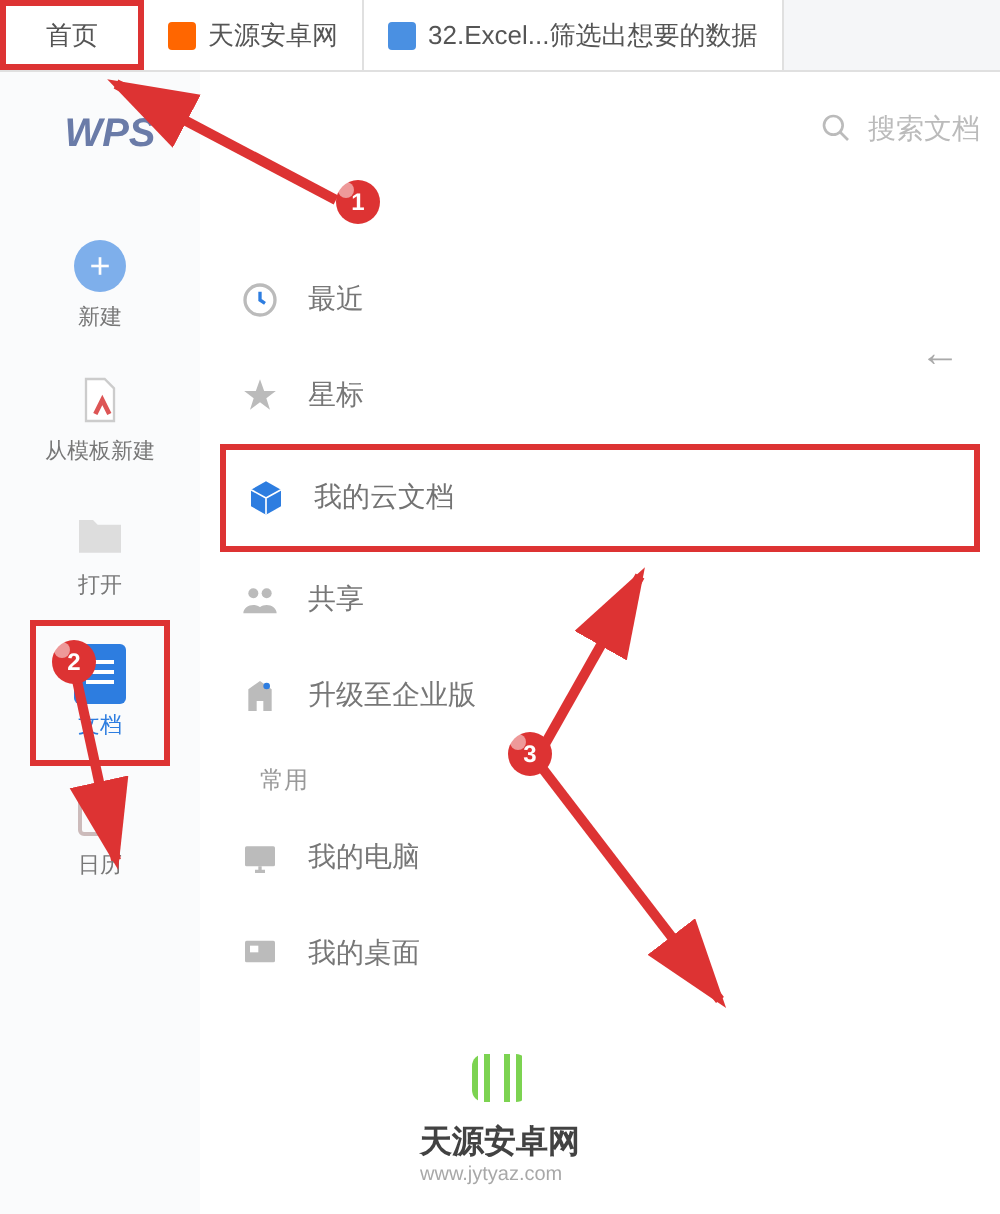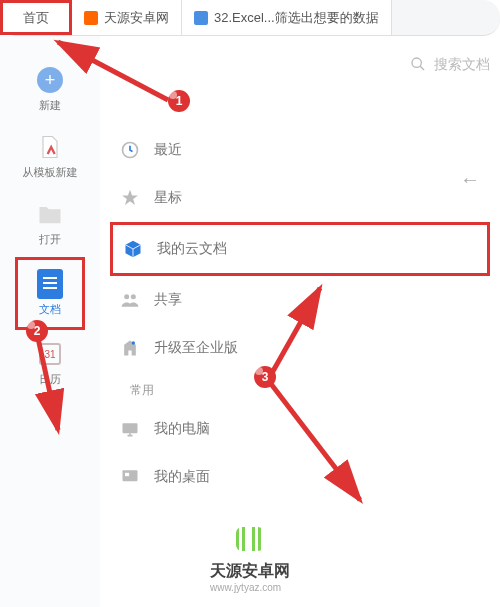--- a/index.html
+++ b/index.html
@@ -1,18 +1,18 @@
 <!DOCTYPE html>
 <html><head>
 <meta charset="utf-8">
 <style>
 * { margin: 0; padding: 0; box-sizing: border-box; }
 body { width: 500px; height: 607px; font-family: "Microsoft YaHei", sans-serif; background: #fff; position: relative; overflow: hidden; }
 
-.tab-bar { display: flex; height: 36px; background: #f5f6f8; border-bottom: 1px solid #e0e0e0; border-radius: 17px; }
+.tab-bar { display: flex; height: 36px; background: #f5f6f8; border-bottom: 1px solid #e0e0e0; }
 .tab { display: flex; align-items: center; padding: 0 12px; font-size: 13px; color: #555; border-right: 1px solid #e0e0e0; background: #fff; gap: 6px; position: relative; }
 .tab.home { padding: 0 20px; border: 3px solid #d33; border-bottom: 3px solid #d33; }
 .tab-icon { width: 14px; height: 14px; }
 .tab-icon.orange { background: #f60; border-radius: 2px; }
 .tab-icon.blue { background: #4a90e2; border-radius: 2px; }
 
 .content { display: flex; height: calc(100% - 36px); }
 .left-nav { width: 100px; background: #fafbfc; display: flex; flex-direction: column; align-items: center; padding-top: 20px; gap: 0; }
 .logo { margin-bottom: 30px; color: #6a7ba8; font-size: 20px; font-weight: 600; font-style: italic; padding-left: 10px; }
 
@@ -66,20 +66,21 @@
     <span>天源安卓网</span>
   </div>
   <div class="tab">
     <span class="tab-icon blue"></span>
     <span>32.Excel...筛选出想要的数据</span>
   </div>
 </div>
 
 <div class="content">
   <div class="left-nav">
+    <div class="logo">WPS</div>
 
     <div class="nav-item">
       <div class="nav-icon">
           <div class="plus-circle">+</div>
         </div>
       <div class="nav-label">新建</div>
     </div>
 
     <div class="nav-item">
       <div class="nav-icon template-icon">

